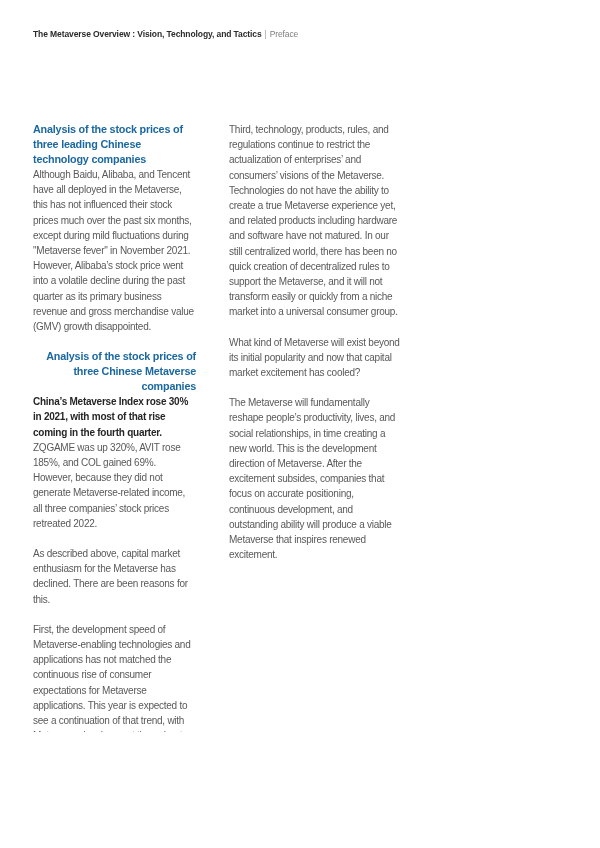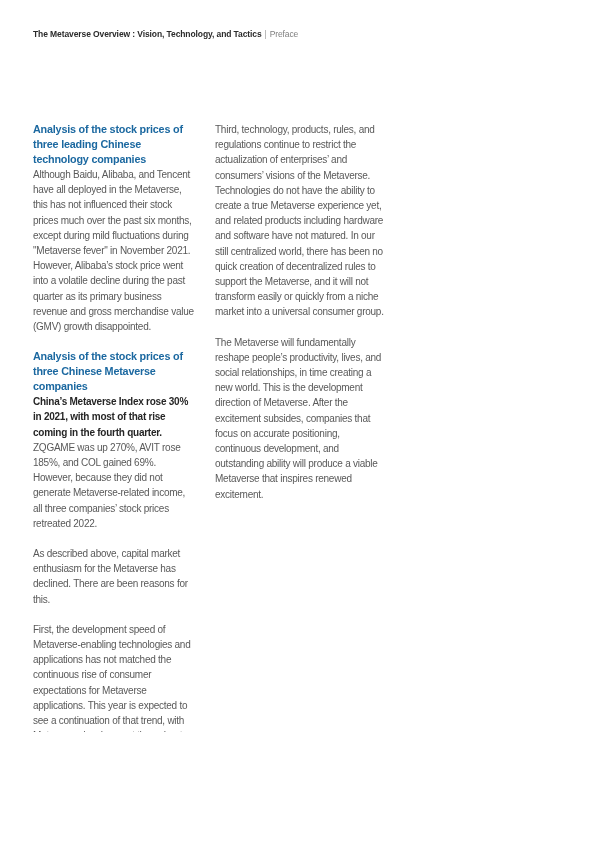--- a/index.html
+++ b/index.html
@@ -20,42 +20,42 @@
     white-space: nowrap;
   }
   .header-title { font-weight: bold; color: #2b2b2b; }
   .header-sep   { color: #a0a0a0; margin: 0 3px; font-weight: normal; }
   .header-section { color: #7f7f7f; }
   .columns {
     position: absolute;
     left: 33px;
     top: 122px;
     display: flex;
-    gap: 19px;
+    gap: 33px;
     align-items: flex-start;
   }
   .col-left  { width: 163px; }
   .col-right { width: 172px; }
   .col p {
     margin: 0 0 15px 0;
     font-size: 10px;
     line-height: 15.2px;
     letter-spacing: -0.25px;
     color: #595959;
   }
   .col p:last-child { margin-bottom: 0; }
   .blue-heading {
     margin: 0;
     font-size: 10.8px;
     line-height: 15px;
     letter-spacing: -0.2px;
     font-weight: bold;
     color: #1b68a0;
   }
-  .heading-secondary { margin-top: 5px; }
+  .heading-secondary { margin-top: 5px; text-align: right; }
   .bold-lead {
     font-weight: bold;
     color: #262626;
   }
   .footer {
     position: absolute;
     left: 33px;
     top: 810px;
     font-size: 12px;
     color: #4d4d4d;
@@ -69,28 +69,29 @@
   <div class="header">
     <span class="header-title">The Metaverse Overview : Vision, Technology, and Tactics</span><span class="header-sep">|</span><span class="header-section">Preface</span>
   </div>
 
   <div class="columns">
 
     <div class="col col-left">
       <h3 class="blue-heading">Analysis of the stock prices of three leading Chinese technology companies</h3>
       <p>Although Baidu, Alibaba, and Tencent have all deployed in the Metaverse, this has not influenced their stock prices much over the past six months, except during mild fluctuations during "Metaverse fever" in November 2021. However, Alibaba’s stock price went into a volatile decline during the past quarter as its primary business revenue and gross merchandise value (GMV) growth disappointed.</p>
       <h3 class="blue-heading heading-secondary">Analysis of the stock prices of three Chinese Metaverse companies</h3>
-      <p><span class="bold-lead">China’s Metaverse Index rose 30% in 2021, with most of that rise coming in the fourth quarter.</span> <span>ZQGAME was up 270%, AVIT rose 185%, and COL gained 69%. However, because they did not generate Metaverse-related income, all three companies’ stock prices retreated 2022.</span></p>
+      <p><span class="bold-lead">China’s Metaverse Index rose 30% in 2021, with most of that rise coming in the fourth quarter.</span> <span>ZQGAME was up 320%, AVIT rose 185%, and COL gained 69%. However, because they did not generate Metaverse-related income, all three companies’ stock prices retreated 2022.</span></p>
       <p>As described above, capital market enthusiasm for the Metaverse has declined. There are been reasons for this.</p>
       <p>First, the development speed of Metaverse-enabling technologies and applications has not matched the continuous rise of consumer expectations for Metaverse applications. This year is expected to see a continuation of that trend, with Metaverse development throughout the year slower than the public expects.</p>
       <p>Second, most Metaverse practices, intending to cater to the Metaverse</p>
     </div>
 
     <div class="col col-right">
       <p>Third, technology, products, rules, and regulations continue to restrict the actualization of enterprises’ and consumers’ visions of the Metaverse. Technologies do not have the ability to create a true Metaverse experience yet, and related products including hardware and software have not matured. In our still centralized world, there has been no quick creation of decentralized rules to support the Metaverse, and it will not transform easily or quickly from a niche market into a universal consumer group.</p>
+      <p>What kind of Metaverse will exist beyond its initial popularity and now that capital market excitement has cooled?</p>
       <p>The Metaverse will fundamentally reshape people’s productivity, lives, and social relationships, in time creating a new world. This is the development direction of Metaverse. After the excitement subsides, companies that focus on accurate positioning, continuous development, and outstanding ability will produce a viable Metaverse that inspires renewed excitement.</p>
     </div>
 
   </div>
 
   <div class="footer">
     <span>08</span>
   </div>
 
 </div>

